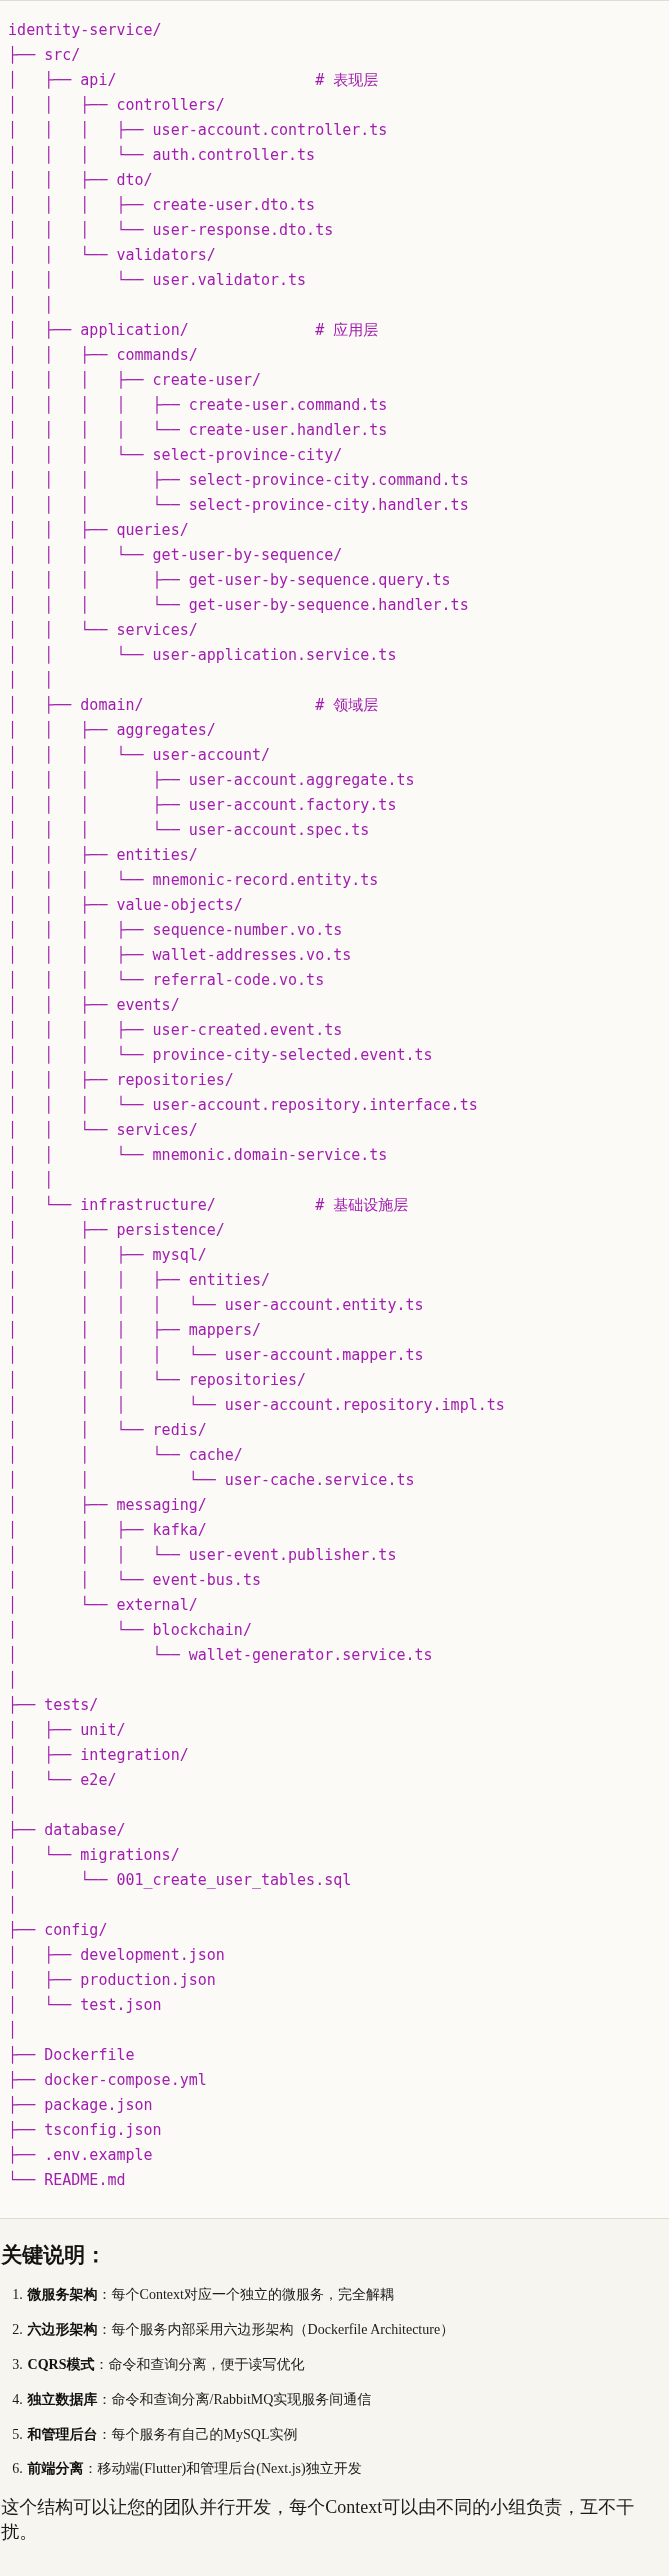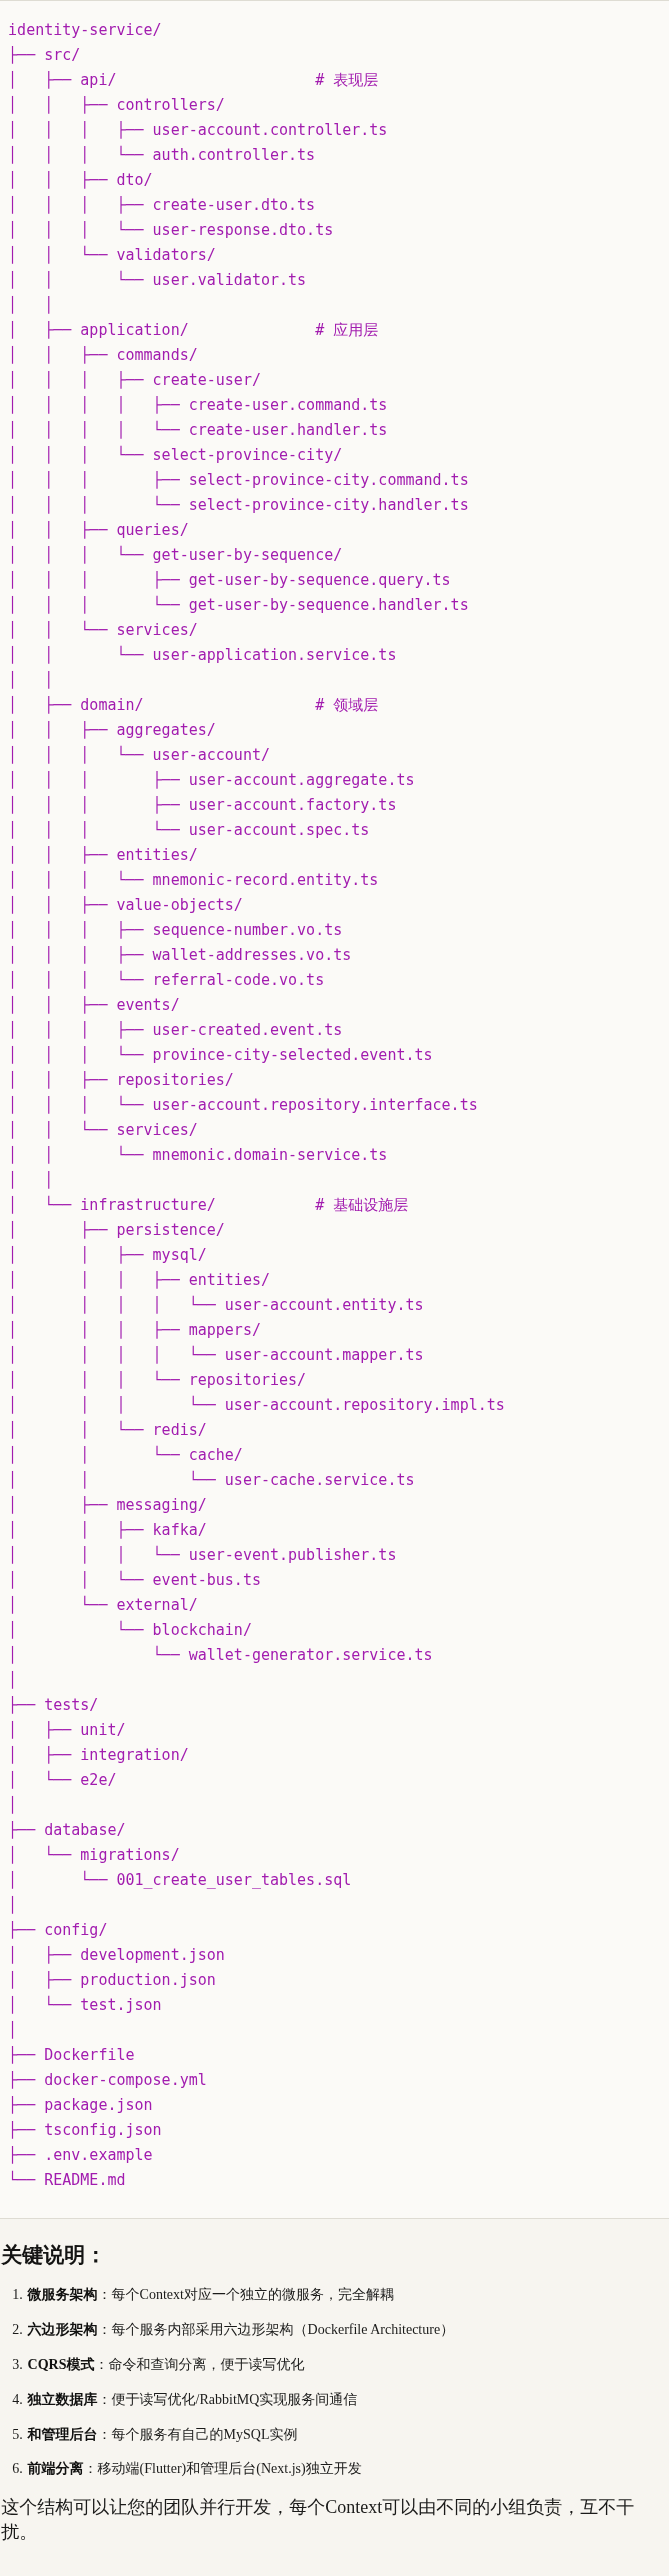--- a/index.html
+++ b/index.html
@@ -159,21 +159,21 @@
 ├── .env.example
 └── README.md</pre>
   </div>
 
   <p class="notes-heading">关键说明：</p>
 
   <ol class="notes-list">
     <li><strong>微服务架构</strong><span>：每个Context对应一个独立的微服务，完全解耦</span></li>
     <li><strong>六边形架构</strong><span>：每个服务内部采用六边形架构（Dockerfile Architecture）</span></li>
     <li><strong>CQRS模式</strong><span>：命令和查询分离，便于读写优化</span></li>
-    <li><strong>独立数据库</strong><span>：便于读写优化/RabbitMQ实现服务间通信</span></li>
+    <li><strong>独立数据库</strong><span>：命令和查询分离/RabbitMQ实现服务间通信</span></li>
     <li><strong>和管理后台</strong><span>：每个服务有自己的MySQL实例</span></li>
     <li><strong>前端分离</strong><span>：移动端(Flutter)和管理后台(Next.js)独立开发</span></li>
   </ol>
 
   <p class="footer-note">这个结构可以让您的团队并行开发，每个Context可以由不同的小组负责，互不干扰。</p>
 
 </main>
 
 
 </body></html>

